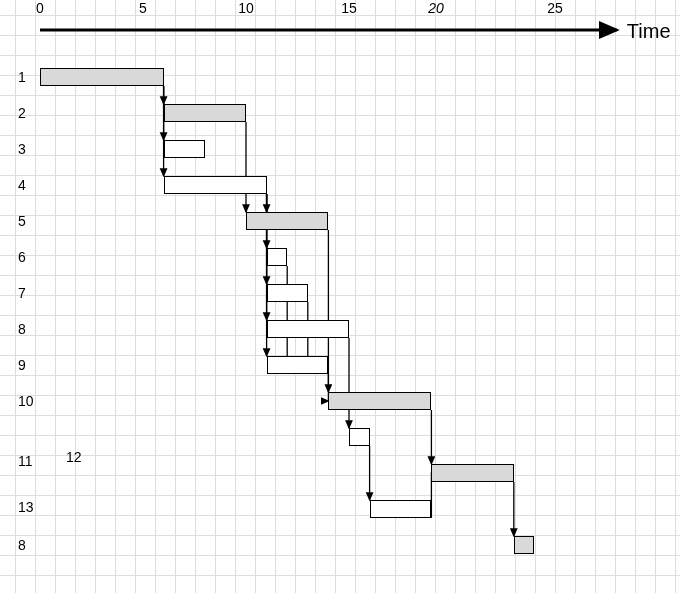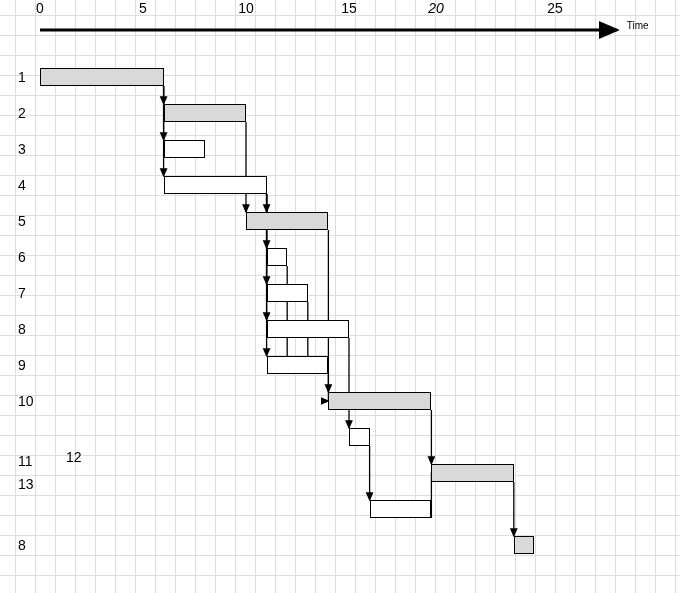--- a/index.html
+++ b/index.html
@@ -27,21 +27,21 @@
     transform: translateX(-50%);
   }
   .row-label {
     position: absolute;
     left: 18px;
     font-size: 14px;
     transform: translateY(-50%);
   }
   .axis-label {
     position: absolute;
-    font-size: 10px;
+    font-size: 20px;
   }
   .bar {
     position: absolute;
     height: 18px;
     border: 1px solid #000;
     background: #fff;
     box-sizing: border-box;
   }
   .bar.crit {
     background: #d9d9d9; 
@@ -97,21 +97,21 @@
     <span class="row-label" style="top: 149px;">3</span>
     <span class="row-label" style="top: 185px;">4</span>
     <span class="row-label" style="top: 221px;">5</span>
     <span class="row-label" style="top: 257px;">6</span>
     <span class="row-label" style="top: 293px;">7</span>
     <span class="row-label" style="top: 329px;">8</span>
     <span class="row-label" style="top: 365px;">9</span>
     <span class="row-label" style="top: 401px;">10</span>
     <span class="row-label" style="top: 461px;">11</span>
     <span class="row-label" style="top: 457px; margin-left: 48px;">12</span>
-    <span class="row-label" style="top: 484px;">13</span>
+    <span class="row-label" style="top: 507px;">13</span>
     <span class="row-label" style="top: 545px;">8</span>
     <div class="bar crit" style="left: 40px; top: 68px; width: 123.6px;"></div>
     <div class="bar crit" style="left: 163.6px; top: 104px; width: 82.4px;"></div>
     <div class="bar" style="left: 163.6px; top: 140px; width: 41.2px;"></div>
     <div class="bar" style="left: 163.6px; top: 176px; width: 103px;"></div>
     <div class="bar crit" style="left: 246px; top: 212px; width: 82.4px;"></div>
     <div class="bar" style="left: 266.6px; top: 248px; width: 20.6px;"></div>
     <div class="bar" style="left: 266.6px; top: 284px; width: 41.2px;"></div>
     <div class="bar" style="left: 266.6px; top: 320px; width: 82.4px;"></div>
     <div class="bar" style="left: 266.6px; top: 356px; width: 61.8px;"></div>

